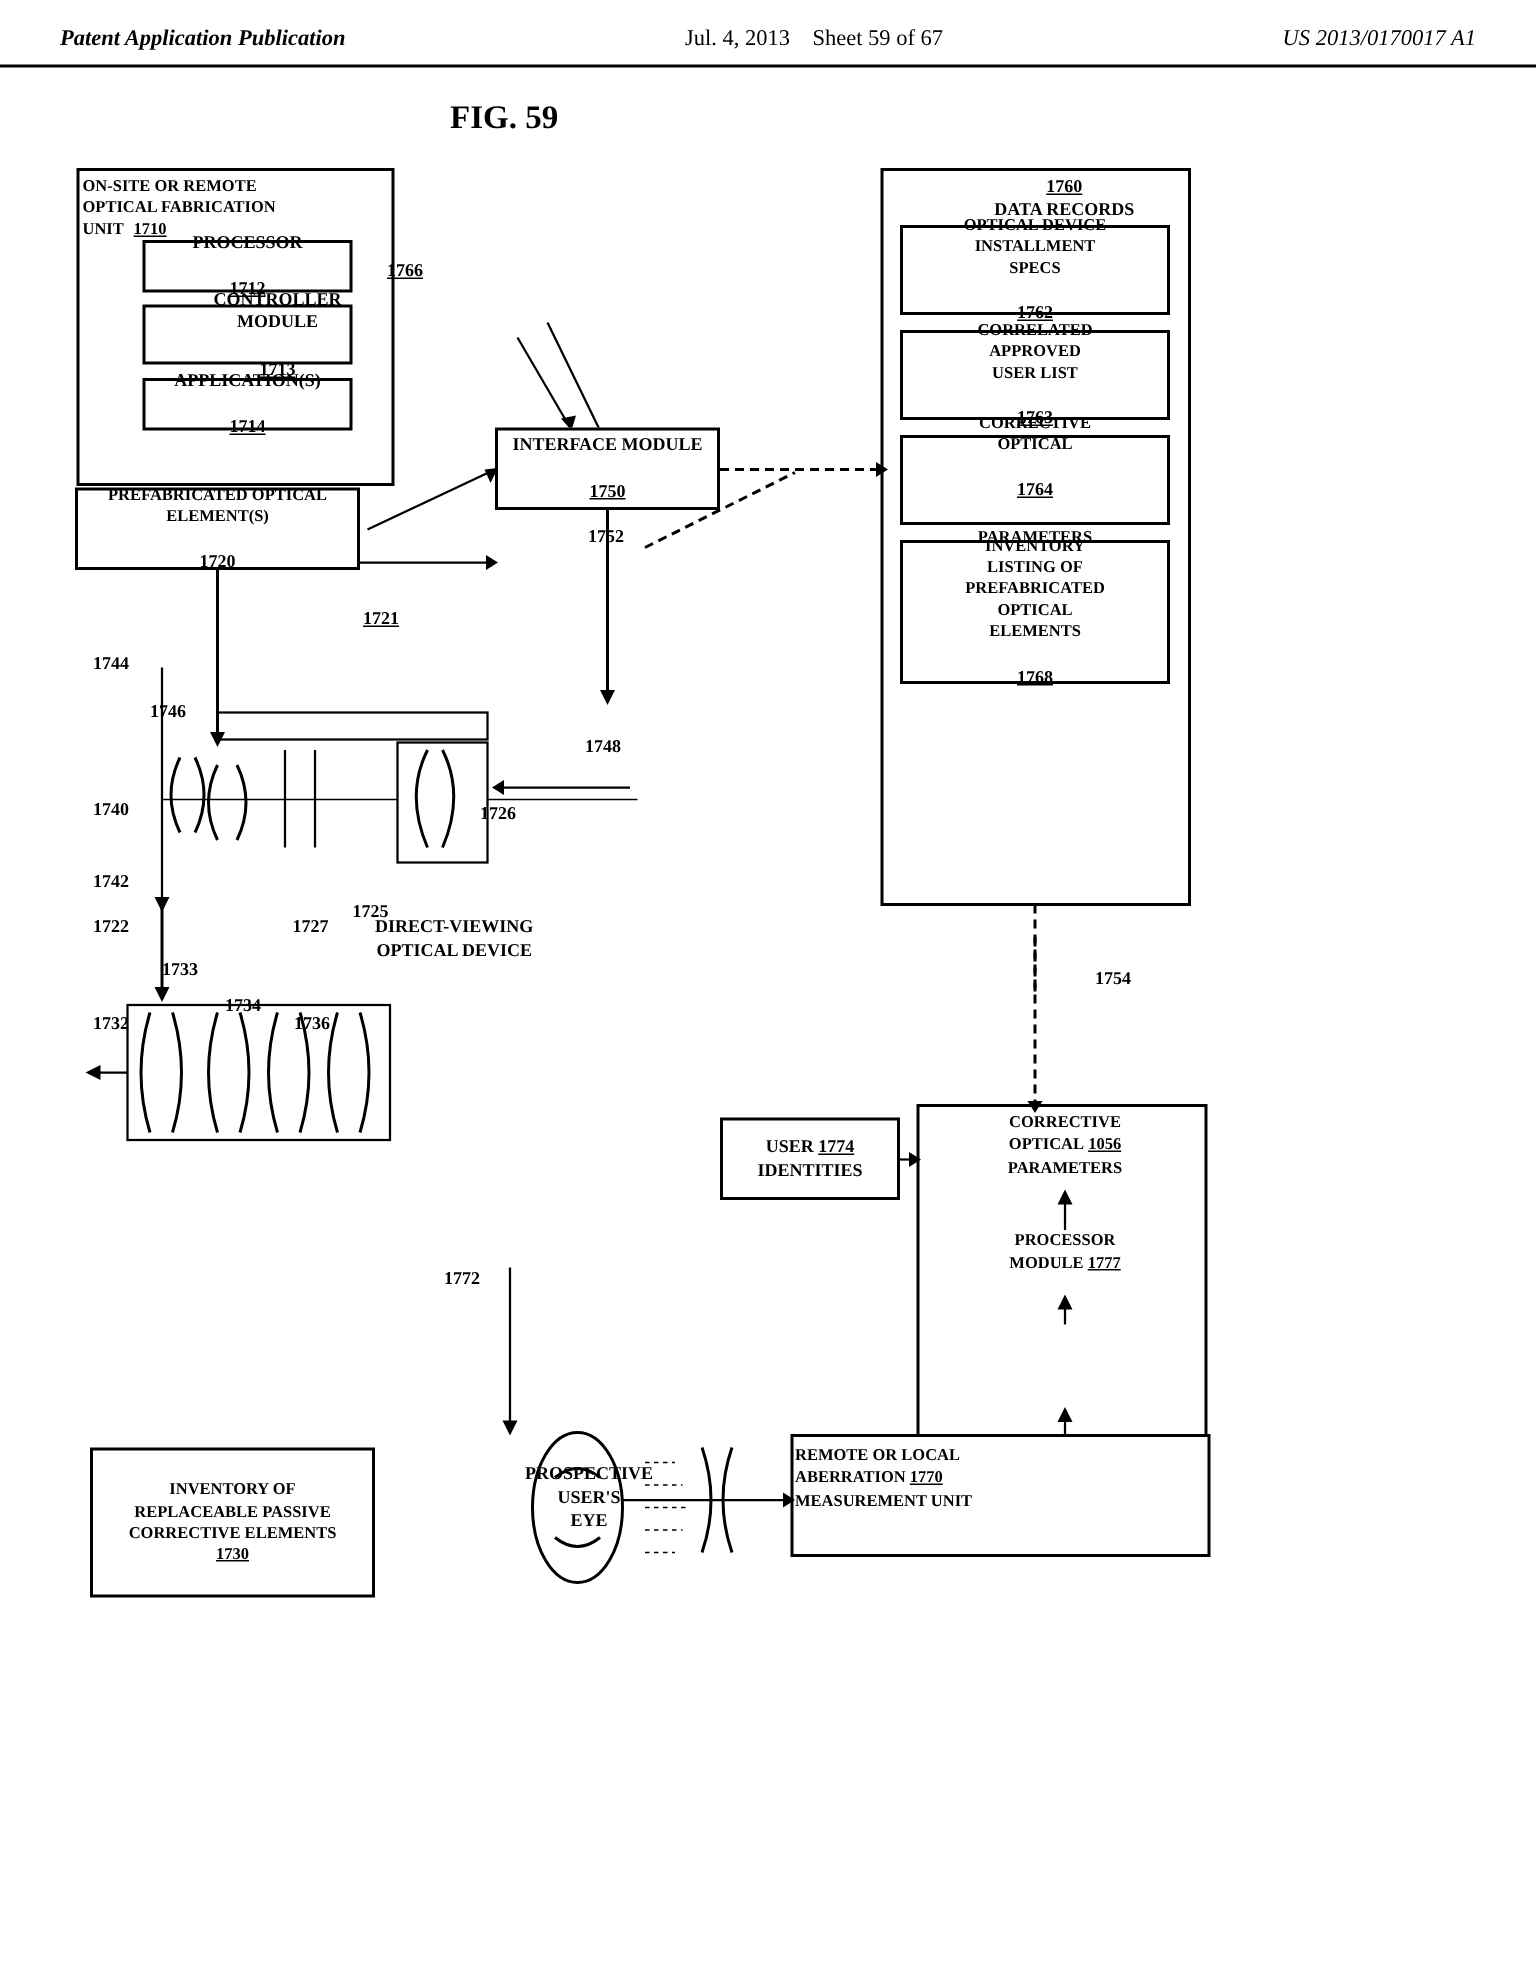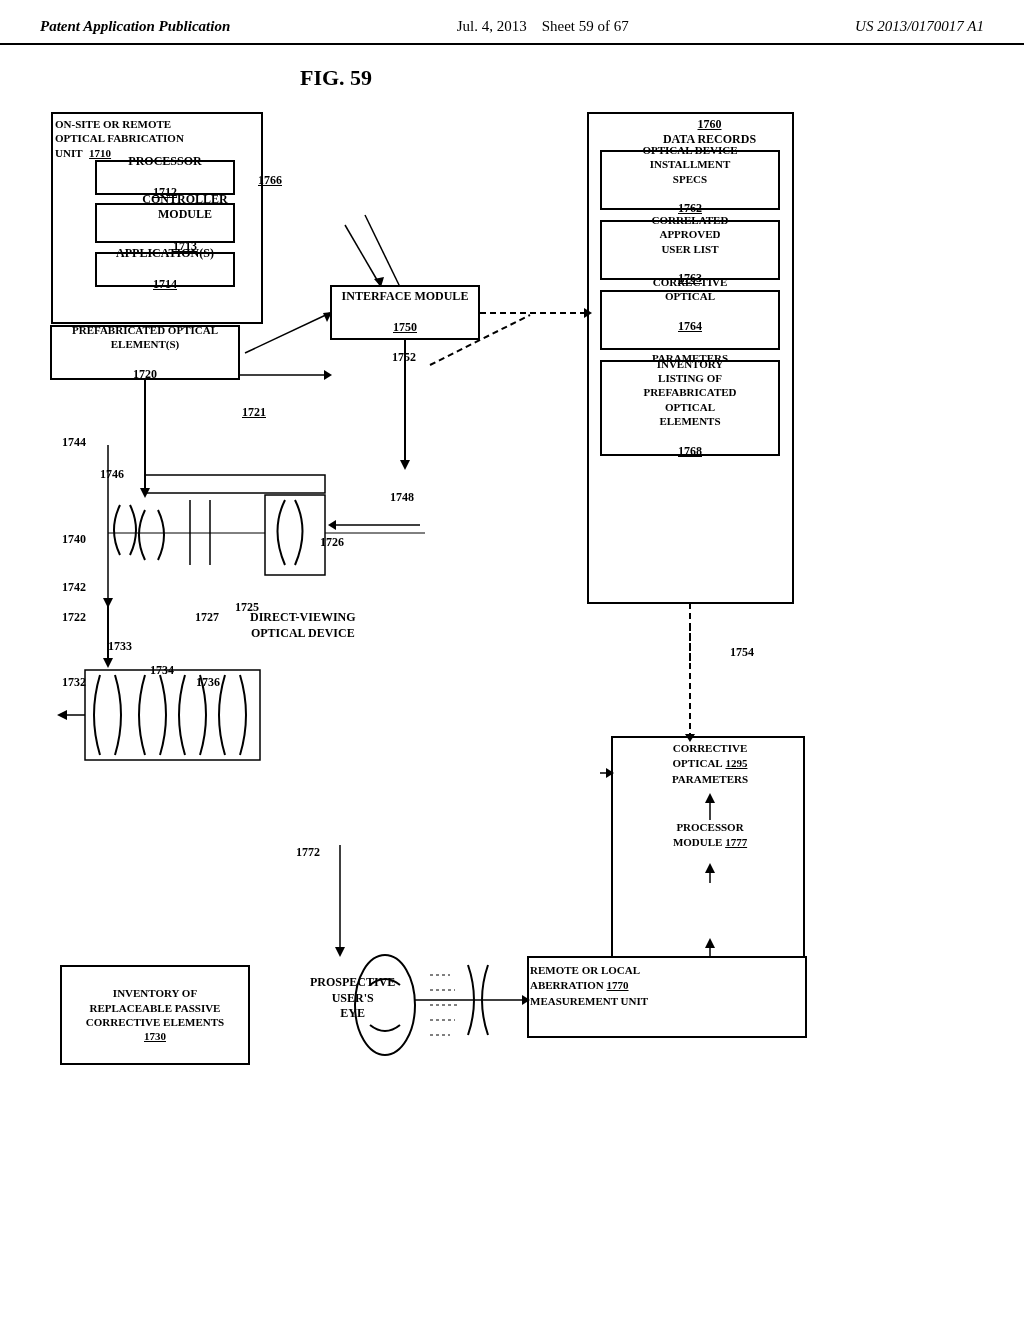--- a/index.html
+++ b/index.html
@@ -184,21 +184,21 @@
       top: 0;
       left: 0;
       width: 100%;
       height: 100%;
       pointer-events: none;
     }
 
     
     .label-prospective {
       position: absolute;
-      left: 310px;
+      left: 350px;
       top: 930px;
       font-size: 12px;
       font-weight: bold;
       text-align: center;
       line-height: 1.3;
     }
 
   </style>
 </head>
 <body>
@@ -379,23 +379,26 @@
   </div>
 
   <div class="box box-inventory">
     <span style="font-size:11px; line-height:1.3;">INVENTORY<br>LISTING OF<br>PREFABRICATED<br>OPTICAL<br>ELEMENTS</span>&nbsp;<span class="ref-num">1768</span>
   </div>
 
   <div class="label-direct-viewing">
     DIRECT-VIEWING<br>OPTICAL DEVICE
   </div>
 
+  <div class="box box-user-identities">
+    <span style="font-size:12px;">USER <span class="ref-num">1774</span><br>IDENTITIES</span>
+  </div>
 
   <div class="ref-label" style="left:616px; top:696px; width:188px; text-align:center; font-size:11px; line-height:1.4;">
-    CORRECTIVE<br>OPTICAL&nbsp;<span class="underline">1295</span><br>PARAMETERS
+    CORRECTIVE<br>OPTICAL&nbsp;<span class="underline">1056</span><br>PARAMETERS
   </div>
 
   <div class="ref-label" style="left:632px; top:775px; width:156px; text-align:center; font-size:11px; line-height:1.4;">
     PROCESSOR<br>MODULE&nbsp;<span class="underline">1777</span>
   </div>
 
 
   <div class="ref-label" style="left:530px; top:918px; width:272px; text-align:left; font-size:11px; line-height:1.4;">
     REMOTE OR LOCAL<br>ABERRATION&nbsp;<span class="underline">1770</span><br>MEASUREMENT UNIT
   </div>

